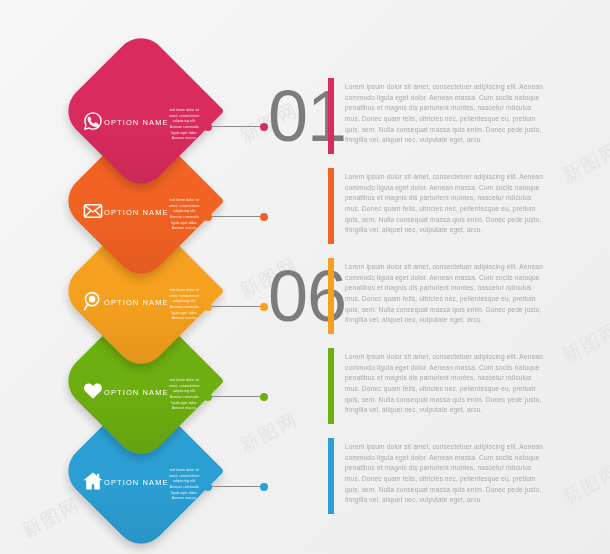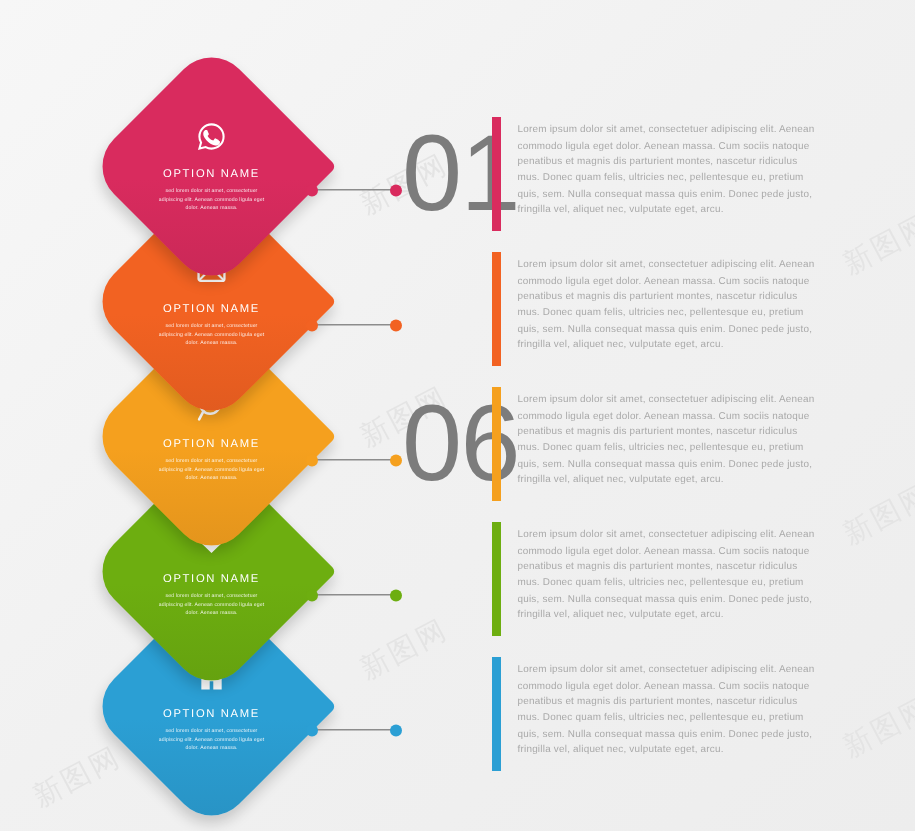--- a/index.html
+++ b/index.html
@@ -61,21 +61,21 @@
     border-radius: 26px 4px 26px 26px;
     box-shadow: 3px 4px 9px rgba(0,0,0,0.18);
   }
   .diamond-content {
     position: absolute;
     left: 0;
     top: 0;
     width: 118px;
     height: 118px;
     display: flex;
-    flex-direction: column;
+    flex-direction: row;
     align-items: center;
     justify-content: flex-start;
     padding-top: 28px;
     box-sizing: border-box;
     pointer-events: none;
   }
   .d-icon {
     width: 22px;
     height: 22px;
     display: block;

